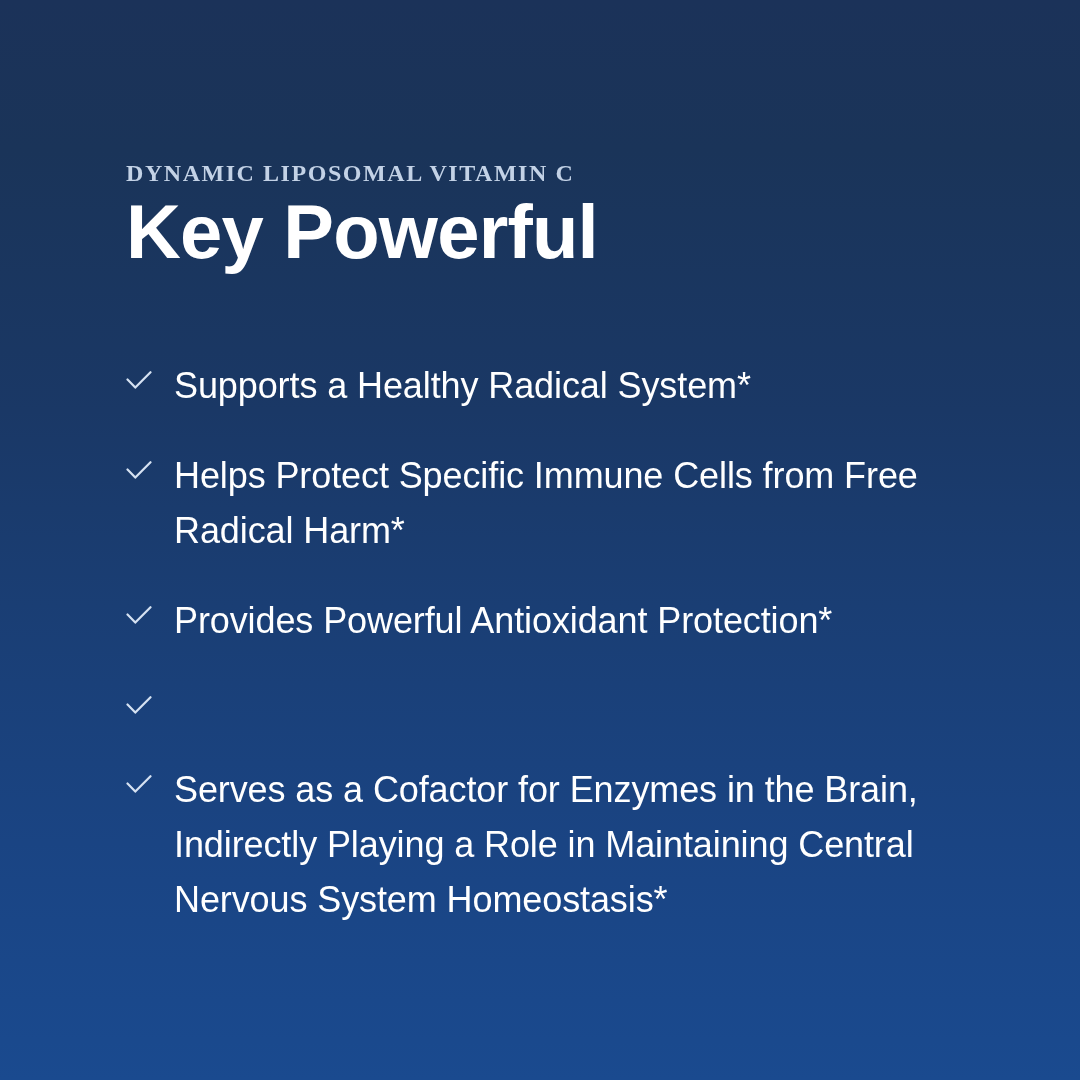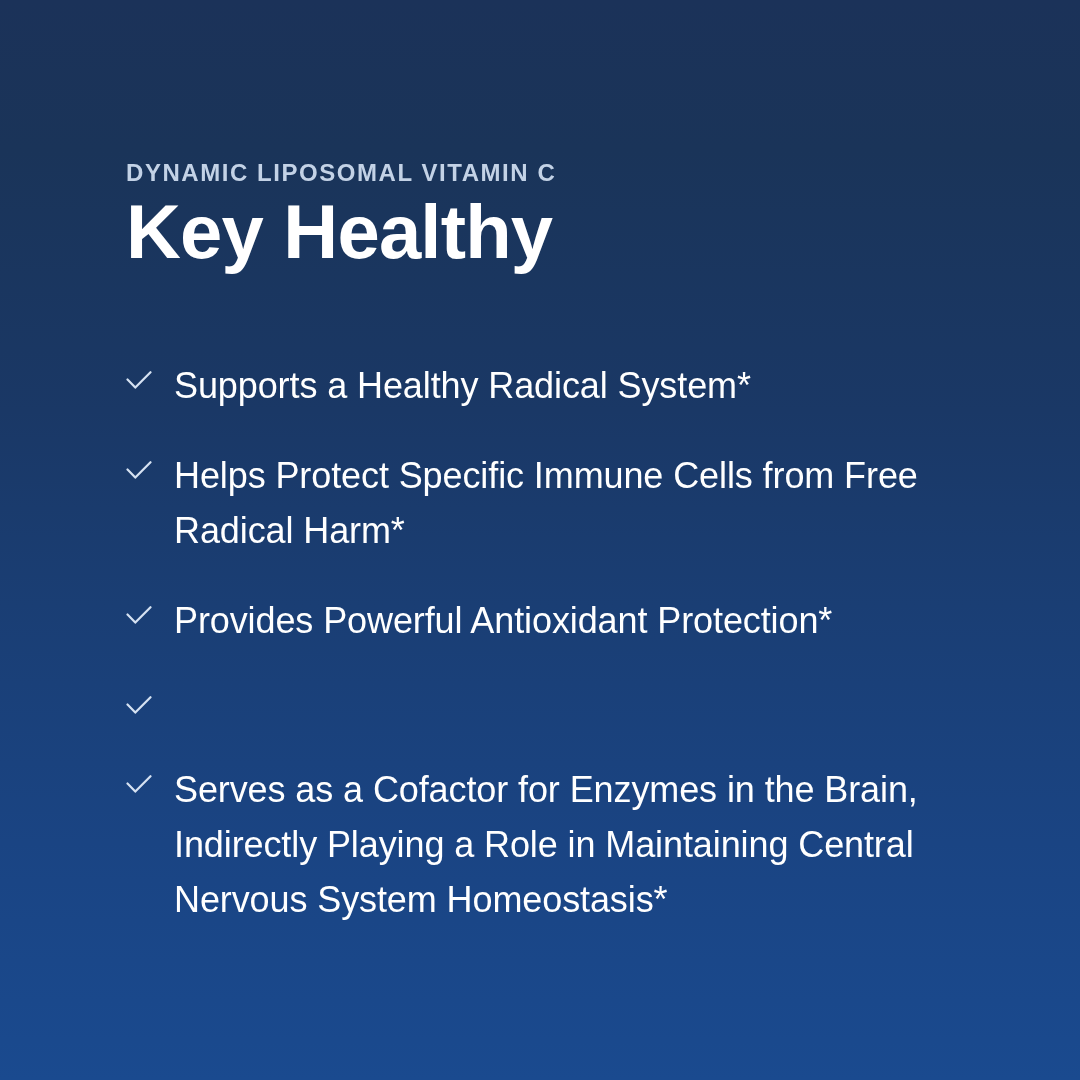--- a/index.html
+++ b/index.html
@@ -38,20 +38,21 @@
 
   
   .eyebrow {
     font-size: 24px;
     font-weight: 700;
     letter-spacing: 1.55px;
     color: #c3d2e6;
     line-height: 1.1;
     margin: 0 0 6px 0;
     white-space: nowrap;
+    font-family: Liberation Serif, serif;
   }
 
   .headline {
     font-size: 76px;
     font-weight: 700;
     color: #ffffff;
     line-height: 1.06;
     letter-spacing: -0.8px;
     margin: 0;
   }
@@ -102,21 +103,21 @@
 </style>
 </head>
 <body>
 
 <div id="benefits-card">
 
   <div id="content">
 
     <div class="header-block">
       <p class="eyebrow">DYNAMIC LIPOSOMAL VITAMIN C</p>
-      <h1 class="headline">Key Healthy</h1>
+      <h1 class="headline">Key Powerful</h1>
     </div>
 
     <ul class="benefit-list">
 
       <li class="benefit-item">
         <span class="check-icon">
           <svg viewBox="0 0 26 20" xmlns="http://www.w3.org/2000/svg" aria-hidden="true">
             <path d="M1.5 9.5 L9.3 17.6 L24.5 2.2" fill="none" stroke="#d6e2f2" stroke-width="2.2" stroke-linecap="round" stroke-linejoin="round"></path>
           </svg>
         </span>

